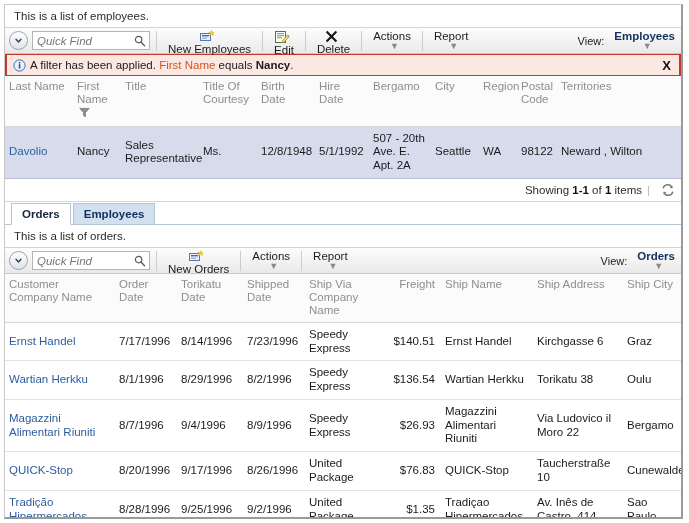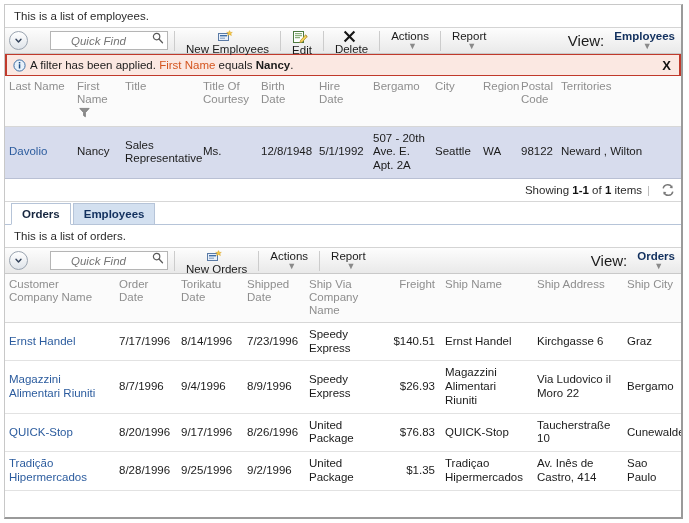--- a/index.html
+++ b/index.html
@@ -54,24 +54,23 @@
     border: 1px solid #9aa4b0;
     background: linear-gradient(to bottom,#ffffff,#dfe4ea);
     display: flex; align-items: center; justify-content: center;
     margin-right: 4px;
     flex: none;
   }
   .qf-box {
     width: 118px; height: 19px;
     border: 1px solid #b5b5b5;
     background: #ffffff;
-    display: flex; 
-    padding: 0 3px 0 20px;
+    display: flex; align-items: center;
+    padding: 0 3px 0 4px;
     box-sizing: border-box;
-    margin-left: 18px;
   }
   .qf-box input {
     border: 0; outline: 0; width: 100%;
     font-family: "Liberation Sans", sans-serif;
     font-size: 11.5px;
     font-style: italic;
     color: #4a4a4a;
     background: transparent;
     padding: 0;
   }
@@ -93,21 +92,21 @@
   }
   .tb-btn .ico { margin-right: 4px; display:flex; align-items:center; flex:none;}
   .caret {
     display: inline-block;
     margin-left: 5px;
     color: #8a8a8a;
     font-size: 9px;
     line-height: 1;
   }
   .tb-spacer { flex: 1 1 auto; }
-  .view-label { font-size: 15px; color:#1b1b1b; margin-right:5px;}
+  .view-label { font-size: 11px; color:#1b1b1b; margin-right:5px;}
   .view-val { font-size: 11.5px; color:#12305e; font-weight: bold;}
 
   
   .filterbar {
     display: flex; align-items: center;
     height: 22px;
     background: #fbe8e2;
     border: 1px solid #c0392b;
     border-left: 2px solid #c0392b;
     border-right: 2px solid #c0392b;
@@ -462,20 +461,31 @@
         <td>7/17/1996</td>
         <td>8/14/1996</td>
         <td>7/23/1996</td>
         <td>Speedy Express</td>
         <td class="num">$140.51</td>
         <td>Ernst Handel</td>
         <td>Kirchgasse 6</td>
         <td>Graz</td>
       </tr>
       <tr style="height:38px;">
+        <td><span class="linkcell">Wartian Herkku</span></td>
+        <td>8/1/1996</td>
+        <td>8/29/1996</td>
+        <td>8/2/1996</td>
+        <td>Speedy Express</td>
+        <td class="num">$136.54</td>
+        <td>Wartian Herkku</td>
+        <td>Torikatu 38</td>
+        <td>Oulu</td>
+      </tr>
+      <tr style="height:38px;">
         <td><span class="linkcell">Magazzini Alimentari Riuniti</span></td>
         <td>8/7/1996</td>
         <td>9/4/1996</td>
         <td>8/9/1996</td>
         <td>Speedy Express</td>
         <td class="num">$26.93</td>
         <td>Magazzini Alimentari Riuniti</td>
         <td>Via Ludovico il Moro 22</td>
         <td>Bergamo</td>
       </tr>

